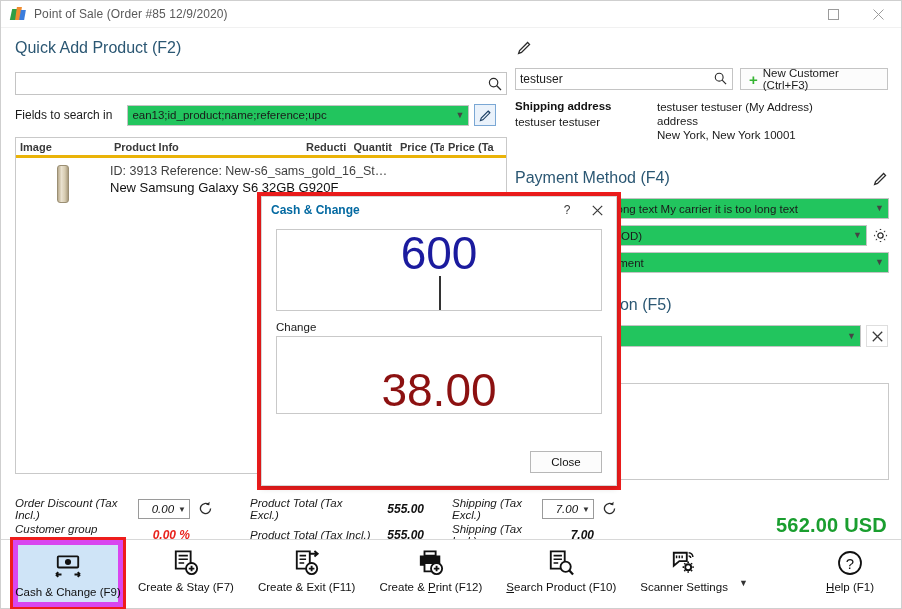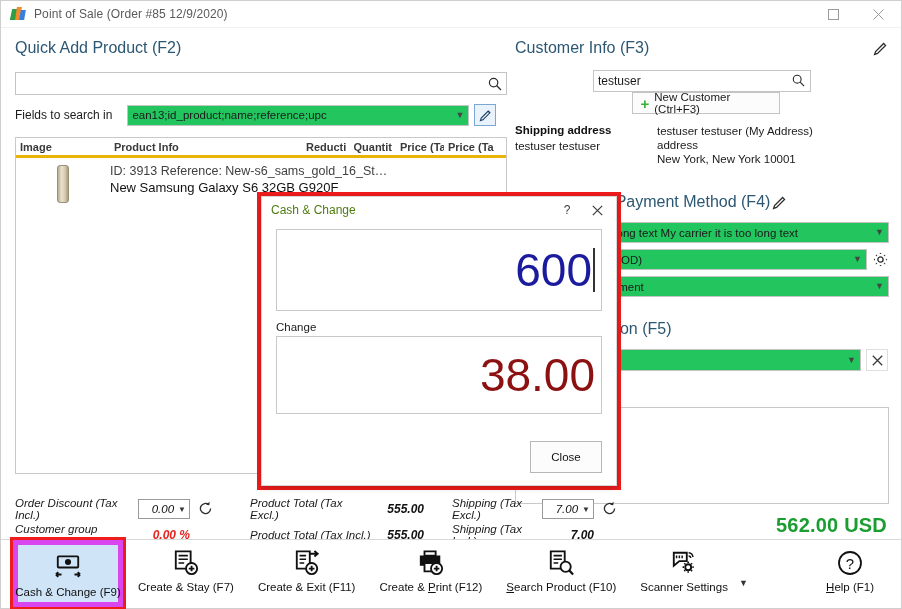--- a/index.html
+++ b/index.html
@@ -149,39 +149,39 @@
   
   .modal-wrap { position:absolute; left:256px; top:164px; width:364px; height:298px; }
   .modal-red { position:absolute; inset:0; border:4px solid #ee1c1c; }
   .modal {
     position:absolute; left:4px; top:4px; right:4px; bottom:4px;
     background:#fff; border:1px solid #d7d7d7;
     box-shadow:0 2px 6px rgba(0,0,0,.18);
     display:flex; flex-direction:column;
   }
   .modal-head { height:26px; display:flex; align-items:center; padding:0 4px 0 9px; }
-  .modal-title { font-size:12px; color:#4d7c0f; }
+  .modal-title { font-size:12px; color:#0369a1;font-weight:bold; }
   .modal-head .sp { margin-left:auto; }
   .mh-btn { width:30px; height:22px; display:flex; align-items:center; justify-content:center; color:#3a3a3a; font-size:12px; }
   .modal-body { padding:6px 14px 0 14px; flex:1 1 auto; display:flex; flex-direction:column; }
   .fld-lab { font-size:11.5px; color:#1a1a1a; margin-bottom:3px; }
   .big-box {
     border:1px solid #c9c9c9; background:#fff;
     display:flex; align-items:center; justify-content:flex-end;
-    padding:0 6px; position:relative;
+    padding:0 6px; position:relative;flex-direction:column;
   }
   .big-box.cash   { height:82px; }
   .big-box.change { height:78px; }
   .big-num { font-size:46px; line-height:1; font-weight:400; }
   .big-num.blue { color:#1b1b9e; }
   .big-num.darkred { color:#8c1111; }
   .caret-bar { width:2px; height:44px; background:#333; margin-left:1px; }
   .modal-foot { padding:10px 14px 12px 14px; display:flex; justify-content:flex-end; }
   .btn-close {
-    min-width:72px; height:32px; border:1px solid #b7b7b7; background:#fcfcfc;
+    min-width:72px; height:22px; border:1px solid #b7b7b7; background:#fcfcfc;
     font-size:11.5px; color:#111; display:flex; align-items:center; justify-content:center;
   }
 
   .plain-box { border:1px solid #c9c9c9; background:#fff; }
   .x-btn { width:22px; height:22px; border:1px solid #dedede; background:#fff; display:flex; align-items:center; justify-content:center; color:#3a3a3a; }
 
   .addr-bold { font-weight:700; font-size:11.5px; color:#111; }
   .addr-txt  { font-size:11.5px; color:#1a1a1a; line-height:14px; }
 
   .gear { width:16px; height:16px; color:#2b2b2b; margin-left:6px; }
@@ -262,29 +262,28 @@
             <div class="line1">ID: 3913 Reference: New-s6_sams_gold_16_St…</div>
             <div class="line2">New Samsung Galaxy S6 32GB G920F</div>
           </div>
         </div>
       </div>
     </div>
 
     <div class="col-right">
 
       <div class="section-row" style="padding-top:10px;">
-        <h2 class="section">Customer Info (F3)</h2>
         <span class="pencil">
           <svg width="15" height="15" viewBox="0 0 14 14">
               <path d="M1.5 12.5 L2.4 9.8 L9.9 2.3 L11.7 4.1 L4.2 11.6 Z" fill="none" stroke="#2b2b2b" stroke-width="1.2"></path>
             </svg>
         </span>
       </div>
 
-      <div style="display:flex; align-items:center; margin-top:12px;flex-direction:column;">
+      <div style="display:flex; align-items:center; margin-top:12px;">
         <div class="txt" style="width:218px;">
           <span>testuser</span>
           <span class="mag">
             <svg width="13" height="13" viewBox="0 0 14 14">
                 <circle cx="5.6" cy="5.6" r="4.2" fill="none" stroke="#2b2b2b" stroke-width="1.2"></circle>
                 <path d="M8.8 8.8 L13 13" stroke="#2b2b2b" stroke-width="1.3" fill="none"></path>
               </svg>
           </span>
         </div>
         <div class="btn-flat" style="margin-left:7px; width:148px;">
@@ -298,21 +297,21 @@
           <div class="addr-bold">Shipping address</div>
           <div class="addr-txt" style="margin-top:3px;">testuser testuser</div>
         </div>
         <div>
           <div class="addr-txt">testuser testuser (My Address)</div>
           <div class="addr-txt">address</div>
           <div class="addr-txt">New York, New York 10001</div>
         </div>
       </div>
 
-      <div class="section-row" style="margin-top:26px;justify-content:center;">
+      <div class="section-row" style="margin-top:26px;">
         <h2 class="section">Payment Method (F4)</h2>
         <span class="pencil">
           <svg width="15" height="15" viewBox="0 0 14 14">
               <path d="M1.5 12.5 L2.4 9.8 L9.9 2.3 L11.7 4.1 L4.2 11.6 Z" fill="none" stroke="#2b2b2b" stroke-width="1.2"></path>
             </svg>
         </span>
       </div>
 
       <div class="combo" style="width:374px; margin-top:10px;">
         <span>My carrier it is too long text My carrier it is too long text</span>

